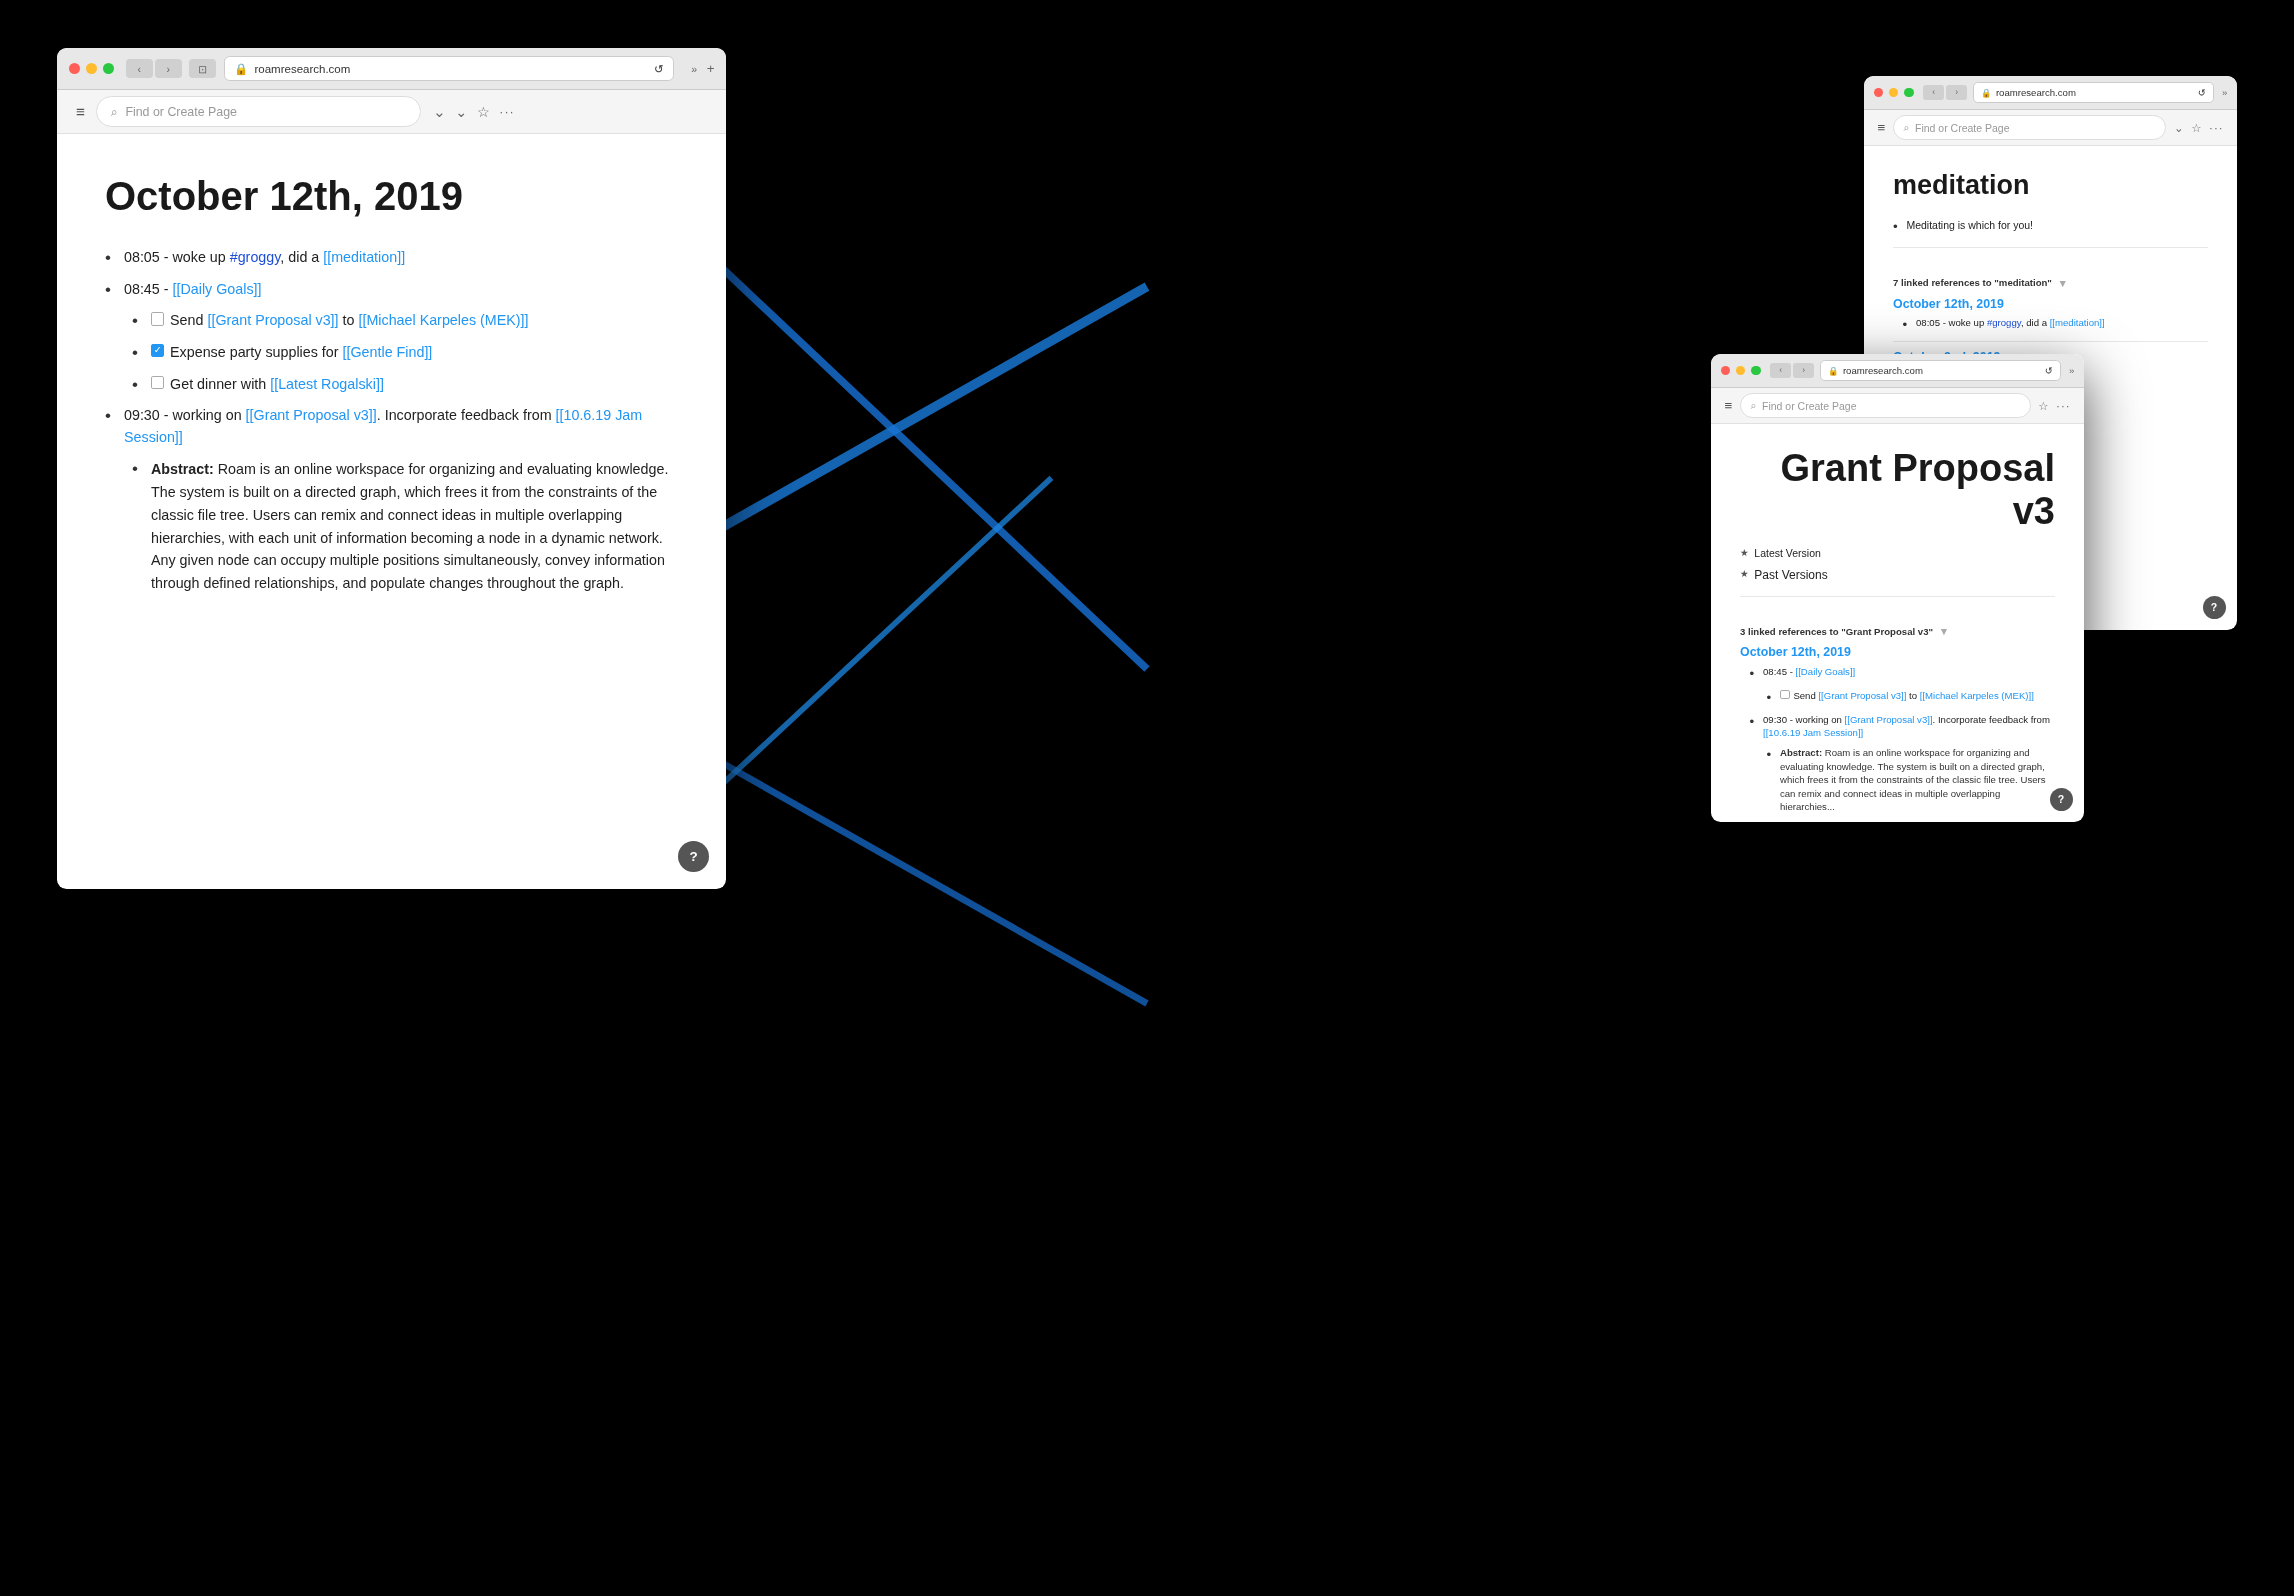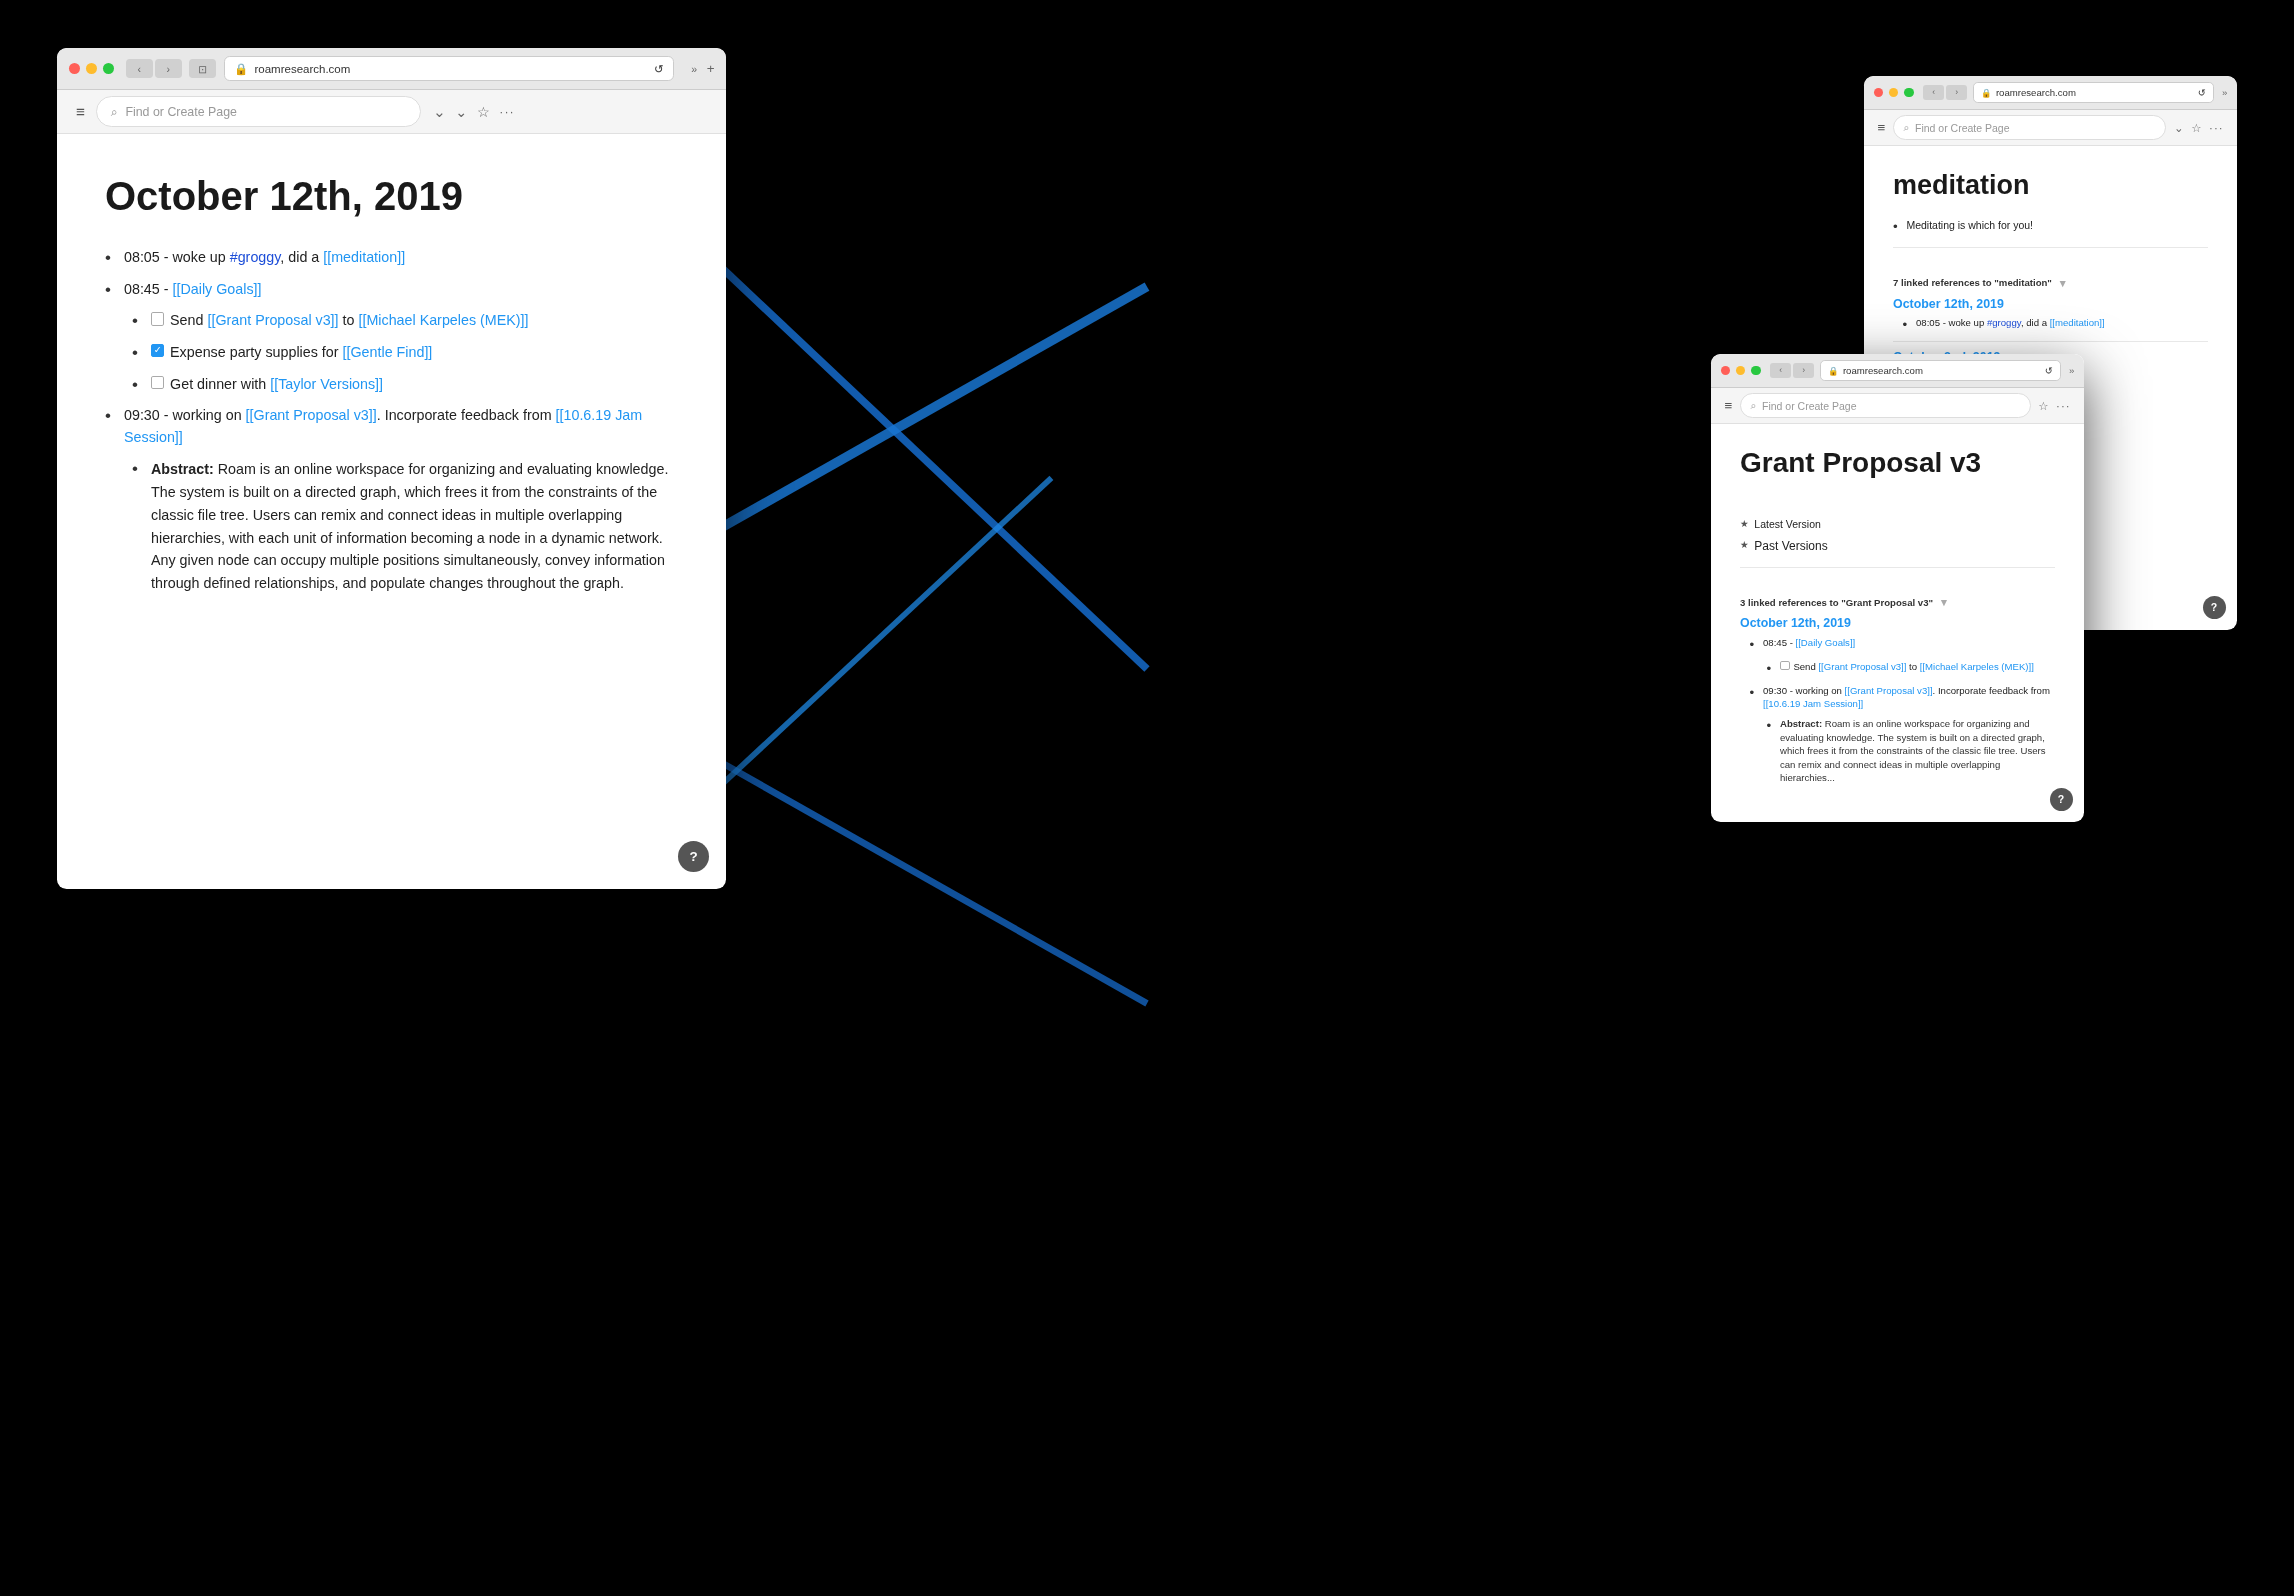--- a/index.html
+++ b/index.html
@@ -248,24 +248,25 @@
 
     .page-title-sm {
       font-size: 27px;
       font-weight: 700;
       color: #1a1a1a;
       margin-bottom: 17px;
       line-height: 1.2;
     }
 
     .page-title-med {
-      font-size: 28px;
+      font-size: 38px;
       font-weight: 700;
       color: #1a1a1a;
-      margin-bottom: 38px;
+      margin-bottom: 13px;
+      text-align: right;
     }
 
     .bullet-list {
       list-style: none;
       padding: 0;
     }
 
     .bullet-item {
       display: flex;
       align-items: flex-start;
@@ -538,21 +539,21 @@
           <span class="checkbox-checked">✓</span>
           <span>
             Expense party supplies for <span class="blue-link">[[Gentle Find]]</span>
           </span>
         </div>
 
         <div class="bullet-item">
           <span class="bullet-dot">•</span>
           <span class="checkbox"></span>
           <span>
-            Get dinner with <span class="blue-link">[[Taylor Versions]]</span>
+            Get dinner with <span class="blue-link">[[Latest Rogalski]]</span>
           </span>
         </div>
       </div>
 
       <li class="bullet-item" style="margin-top:5.7px">
         <span class="bullet-dot">•</span>
         <span>
           09:30 - working on <span class="blue-link">[[Grant Proposal v3]]</span>. Incorporate feedback from <span class="blue-link">[[10.6.19 Jam Session]]</span>
         </span>
       </li>

